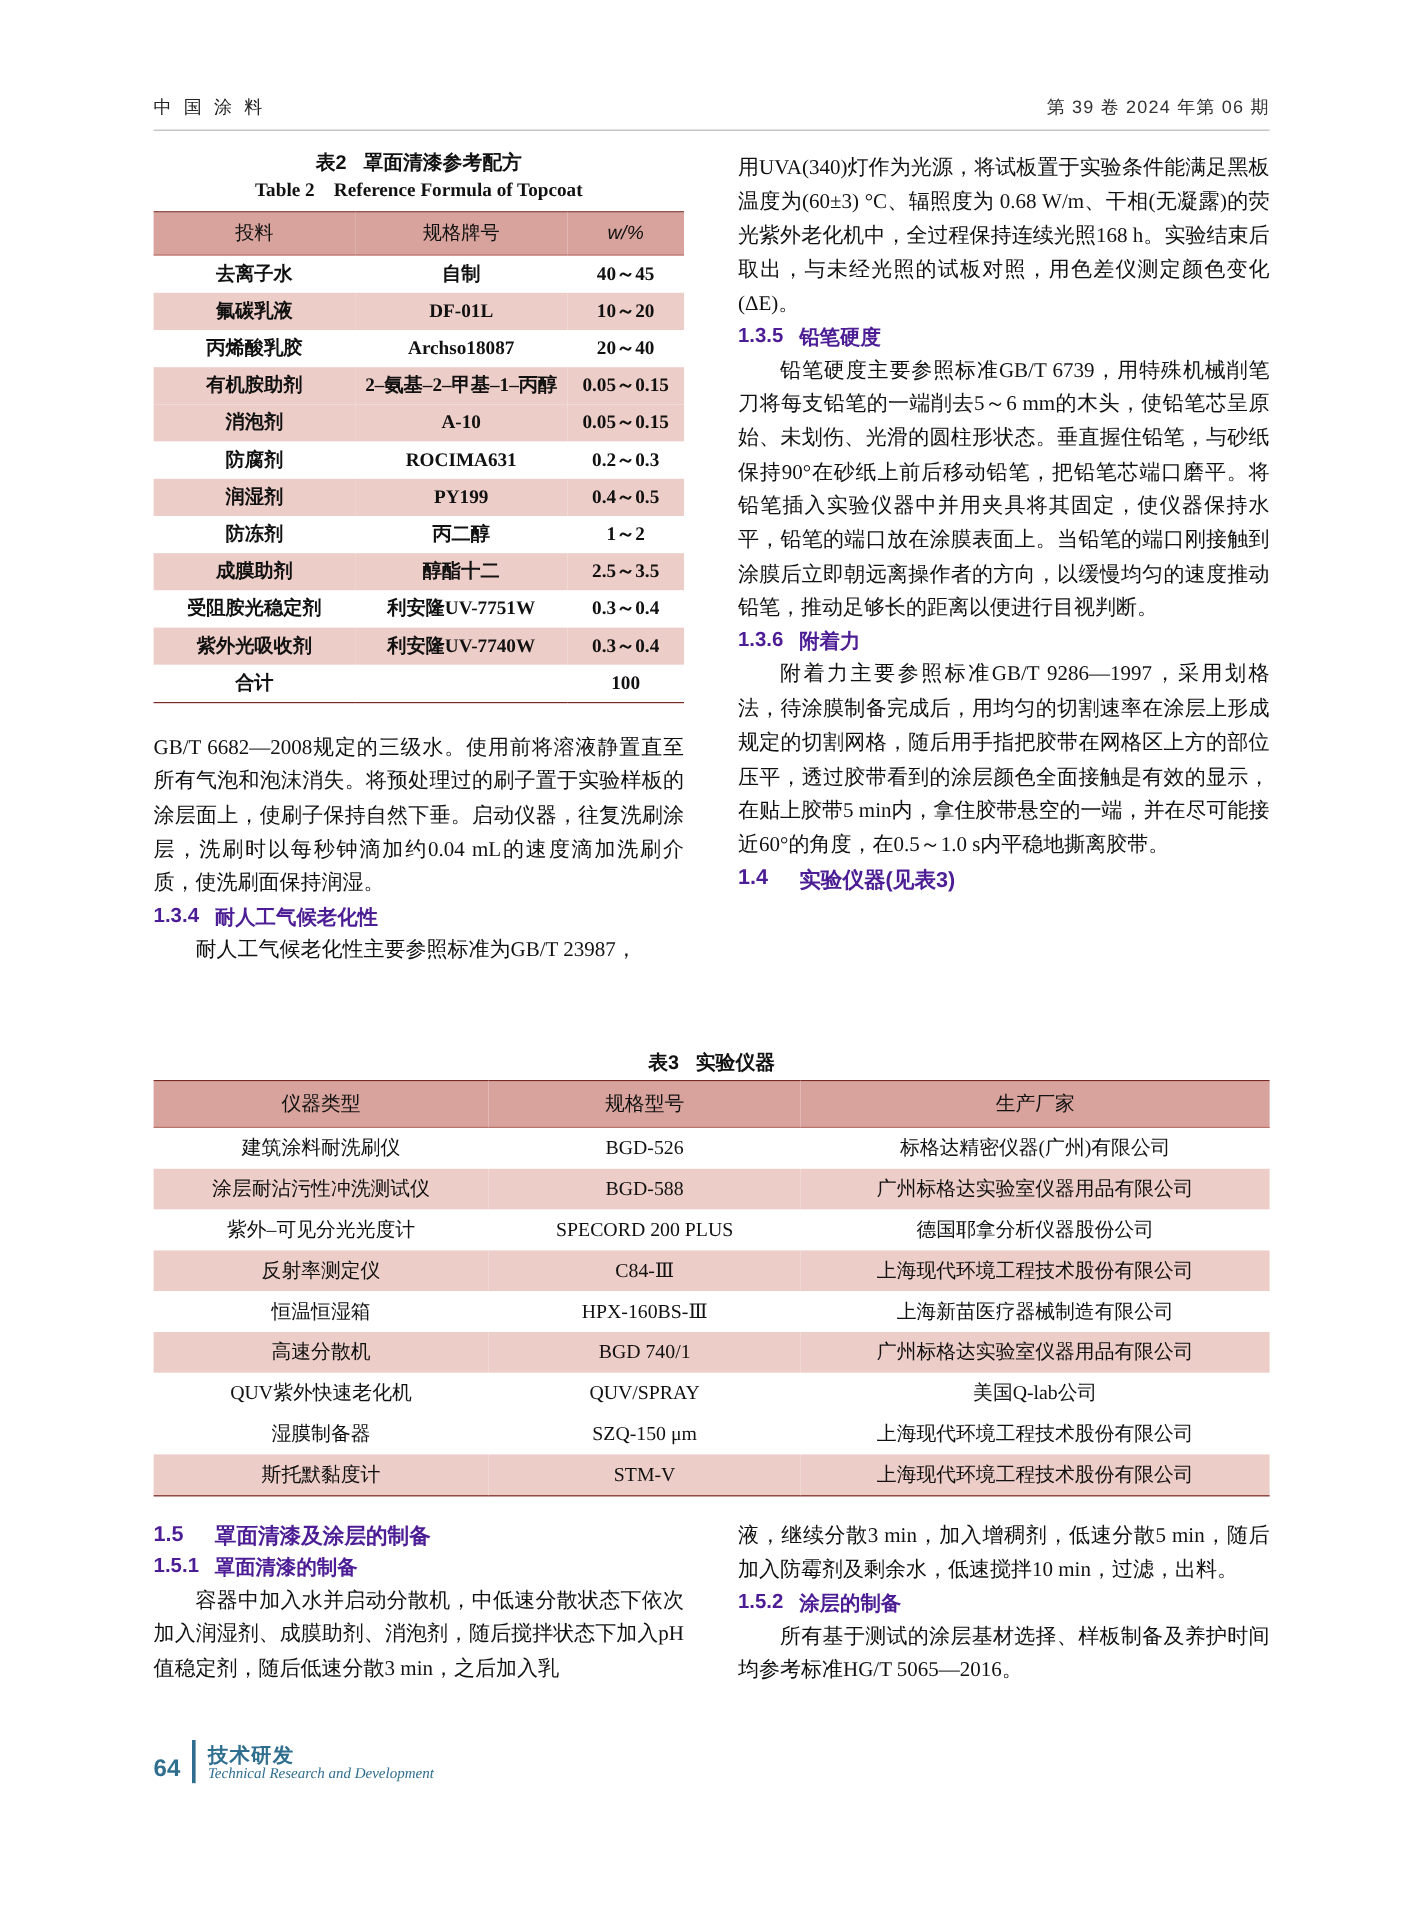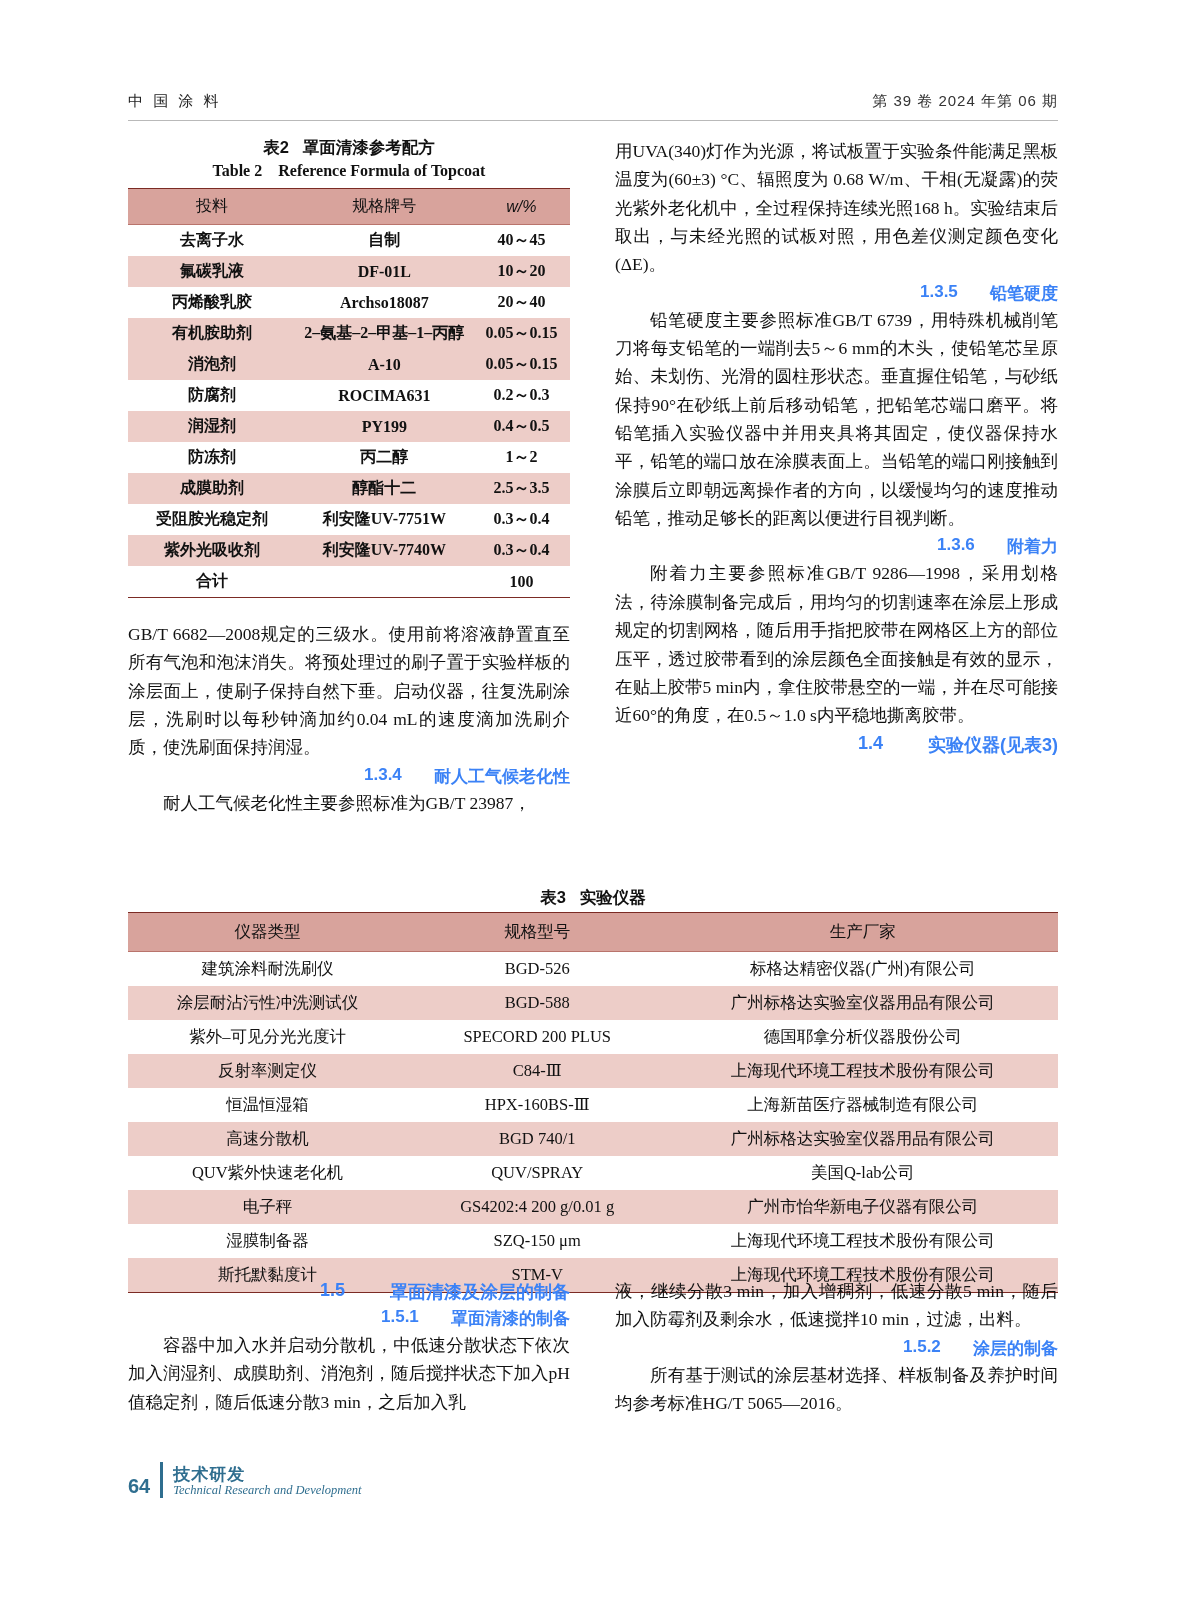--- a/index.html
+++ b/index.html
@@ -14,21 +14,20 @@
     color: #111;
     position: relative;
     overflow: hidden;
   }
   .page {
     position: relative;
     width: 1187px;
     height: 1548px;
     box-sizing: border-box;
     padding: 0;
-    margin-top: 12px;
   }
   
   .header {
     position: absolute;
     top: 80px;
     left: 128px;
     width: 930px;
     display: flex;
     justify-content: space-between;
     align-items: flex-end;
@@ -72,27 +71,26 @@
     line-height: 1.62;
     text-align: justify;
     text-justify: inter-ideograph;
   }
   p.indent {
     text-indent: 2em;
   }
   .heading {
     font-family: "Liberation Sans", sans-serif;
     font-weight: bold;
-    color: #3b82f6;
+    color: #4c1d95;
     font-size: 17px;
     margin-top: 3px;
     margin-bottom: 1px;
     display: flex;
-    gap: 24px;
-    justify-content: flex-end;
+    gap: 5px;
   }
   .heading .num { min-width: 46px; }
   .heading.big { font-size: 18px; }
 
   
   .tbl-cap-cn {
     text-align: center;
     font-family: "Liberation Sans", sans-serif;
     font-weight: bold;
     font-size: 16.5px;
@@ -323,21 +321,21 @@
       <span>铅笔硬度</span>
     </div>
 
     <p class="indent">铅笔硬度主要参照标准GB/T 6739，用特殊机械削笔刀将每支铅笔的一端削去5～6 mm的木头，使铅笔芯呈原始、未划伤、光滑的圆柱形状态。垂直握住铅笔，与砂纸保持90°在砂纸上前后移动铅笔，把铅笔芯端口磨平。将铅笔插入实验仪器中并用夹具将其固定，使仪器保持水平，铅笔的端口放在涂膜表面上。当铅笔的端口刚接触到涂膜后立即朝远离操作者的方向，以缓慢均匀的速度推动铅笔，推动足够长的距离以便进行目视判断。</p>
 
     <div class="heading">
       <span class="num">1.3.6</span>
       <span>附着力</span>
     </div>
 
-    <p class="indent">附着力主要参照标准GB/T 9286—1998，采用划格法，待涂膜制备完成后，用均匀的切割速率在涂层上形成规定的切割网格，随后用手指把胶带在网格区上方的部位压平，透过胶带看到的涂层颜色全面接触是有效的显示，在贴上胶带5 min内，拿住胶带悬空的一端，并在尽可能接近60°的角度，在0.5～1.0 s内平稳地撕离胶带。</p>
+    <p class="indent">附着力主要参照标准GB/T 9286—1997，采用划格法，待涂膜制备完成后，用均匀的切割速率在涂层上形成规定的切割网格，随后用手指把胶带在网格区上方的部位压平，透过胶带看到的涂层颜色全面接触是有效的显示，在贴上胶带5 min内，拿住胶带悬空的一端，并在尽可能接近60°的角度，在0.5～1.0 s内平稳地撕离胶带。</p>
 
     <div class="heading big">
       <span class="num">1.4</span>
       <span>实验仪器(见表3)</span>
     </div>
   </div>
 
   <div class="t3wrap">
     <div class="tbl-cap-cn">
       <span class="tnum">表3</span><span>实验仪器</span>
@@ -379,25 +377,20 @@
         </tr>
         <tr class="alt">
           <td class="c0">高速分散机</td>
           <td class="c1">BGD 740/1</td>
           <td class="c2">广州标格达实验室仪器用品有限公司</td>
         </tr>
         <tr>
           <td class="c0">QUV紫外快速老化机</td>
           <td class="c1">QUV/SPRAY</td>
           <td class="c2">美国Q-lab公司</td>
-        </tr>
-        <tr class="alt">
-          <td class="c0">电子秤</td>
-          <td class="c1">GS4202:4 200 g/0.01 g</td>
-          <td class="c2">广州市怡华新电子仪器有限公司</td>
         </tr>
         <tr>
           <td class="c0">湿膜制备器</td>
           <td class="c1">SZQ-150 μm</td>
           <td class="c2">上海现代环境工程技术股份有限公司</td>
         </tr>
         <tr class="alt">
           <td class="c0">斯托默黏度计</td>
           <td class="c1">STM-V</td>
           <td class="c2">上海现代环境工程技术股份有限公司</td>

